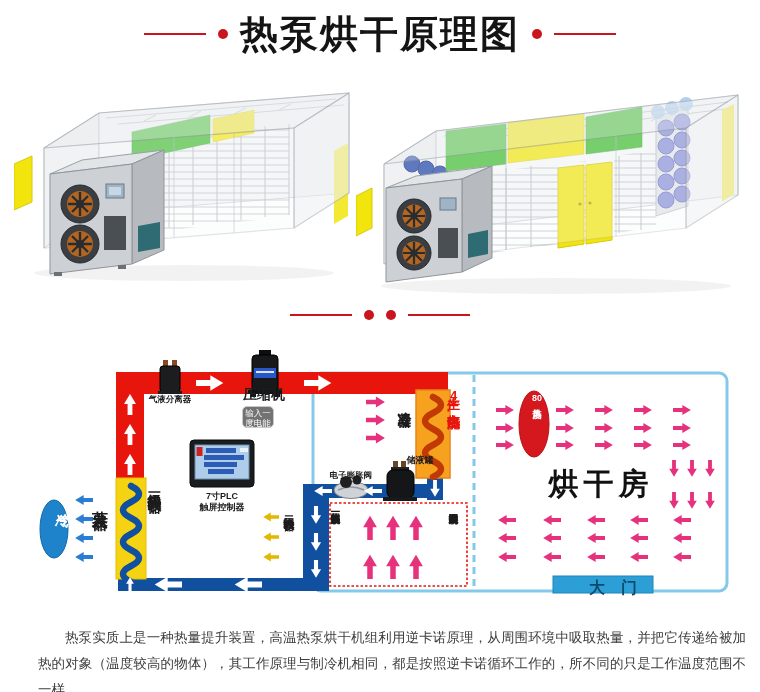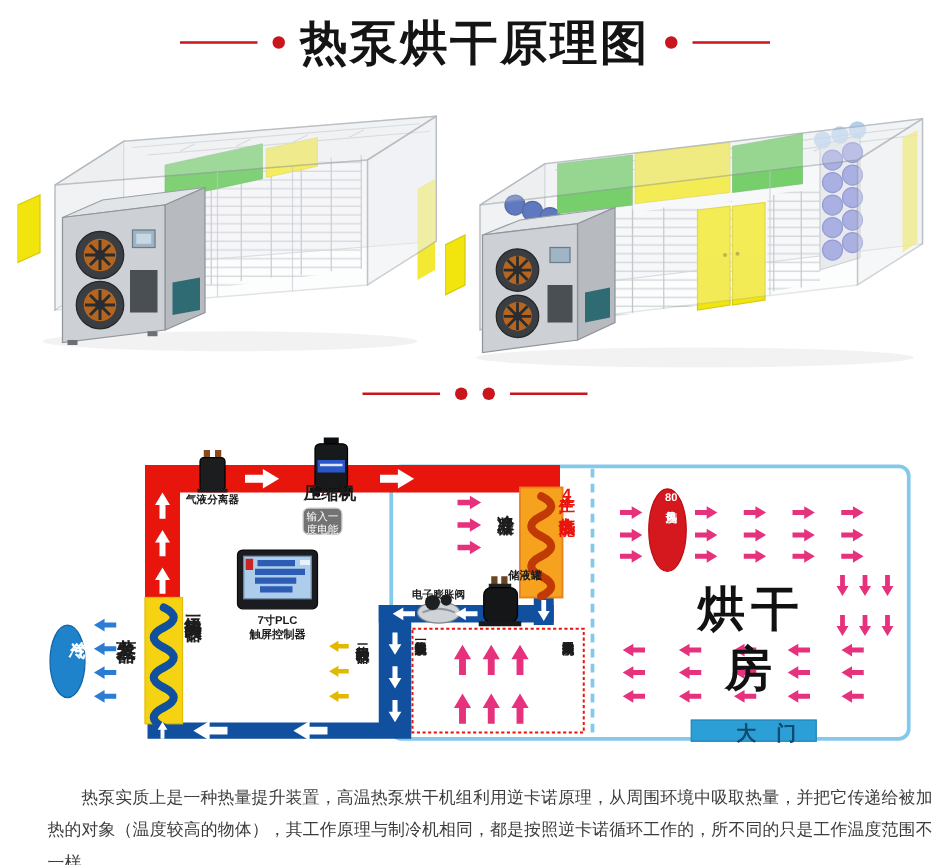--- a/index.html
+++ b/index.html
@@ -402,18 +402,18 @@
     <div class="vlabel" style="left:283px;top:167px;font-size:11px;letter-spacing:1px;">二级热回收器</div>
     <div class="vlabel" style="left:398px;top:61px;font-size:14px;letter-spacing:1px;">冷凝器</div>
     <div class="vlabel" style="left:447px;top:47px;font-size:13px;color:#e8150d;letter-spacing:0.5px;">产生4度电热能</div>
     <div class="hlabel" style="left:394px;top:115px;width:52px;font-size:9px;">储液罐</div>
     <div class="hlabel" style="left:324px;top:130px;width:48px;font-size:8.5px;text-align:right;">电子膨胀阀</div>
     <div class="vlabel" style="left:331px;top:166px;font-size:9.5px;">一级废热回收系统</div>
     <div class="vlabel" style="left:449px;top:166px;font-size:9.5px;">内置排湿除湿系统</div>
     <div class="vlabel" style="left:527px;top:53px;width:14px;text-align:center;font-size:9px;color:#fff;">
       <span class="combine">80</span><span>度热风</span>
     </div>
-    <div class="hlabel" style="left:540px;top:125px;width:122px;font-size:38px;letter-spacing:5px;color:#111;">烘干房</div>
+    <div class="hlabel" style="left:540px;top:125px;width:122px;font-size:30px;letter-spacing:5px;color:#111;">烘干房</div>
     <div class="hlabel" style="left:553px;top:238px;width:120px;font-size:16px;color:#0c4a6e;">大　门</div>
   </div>
 
   <p id="desc">热泵实质上是一种热量提升装置，高温热泵烘干机组利用逆卡诺原理，从周围环境中吸取热量，并把它传递给被加热的对象（温度较高的物体），其工作原理与制冷机相同，都是按照逆卡诺循环工作的，所不同的只是工作温度范围不一样。</p>
 </div>
 
 </body></html>

